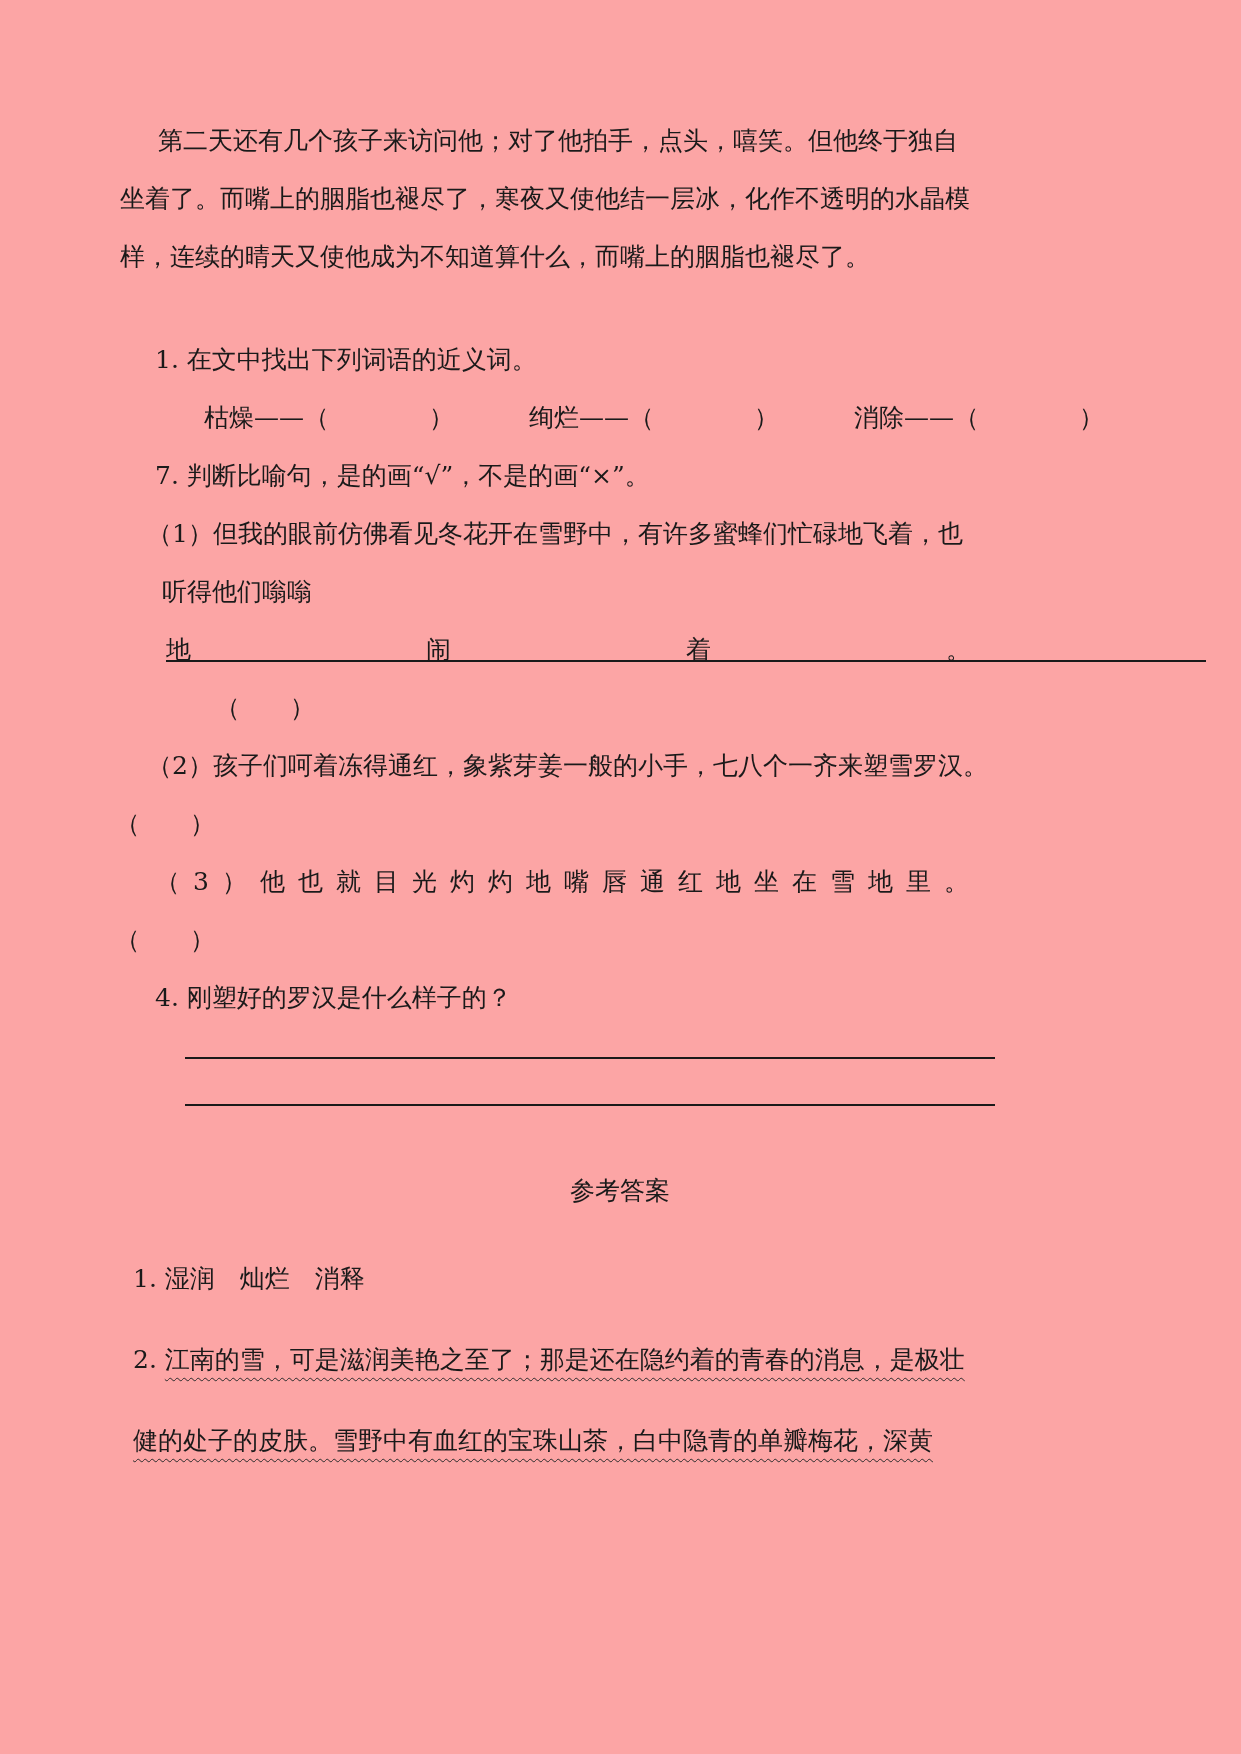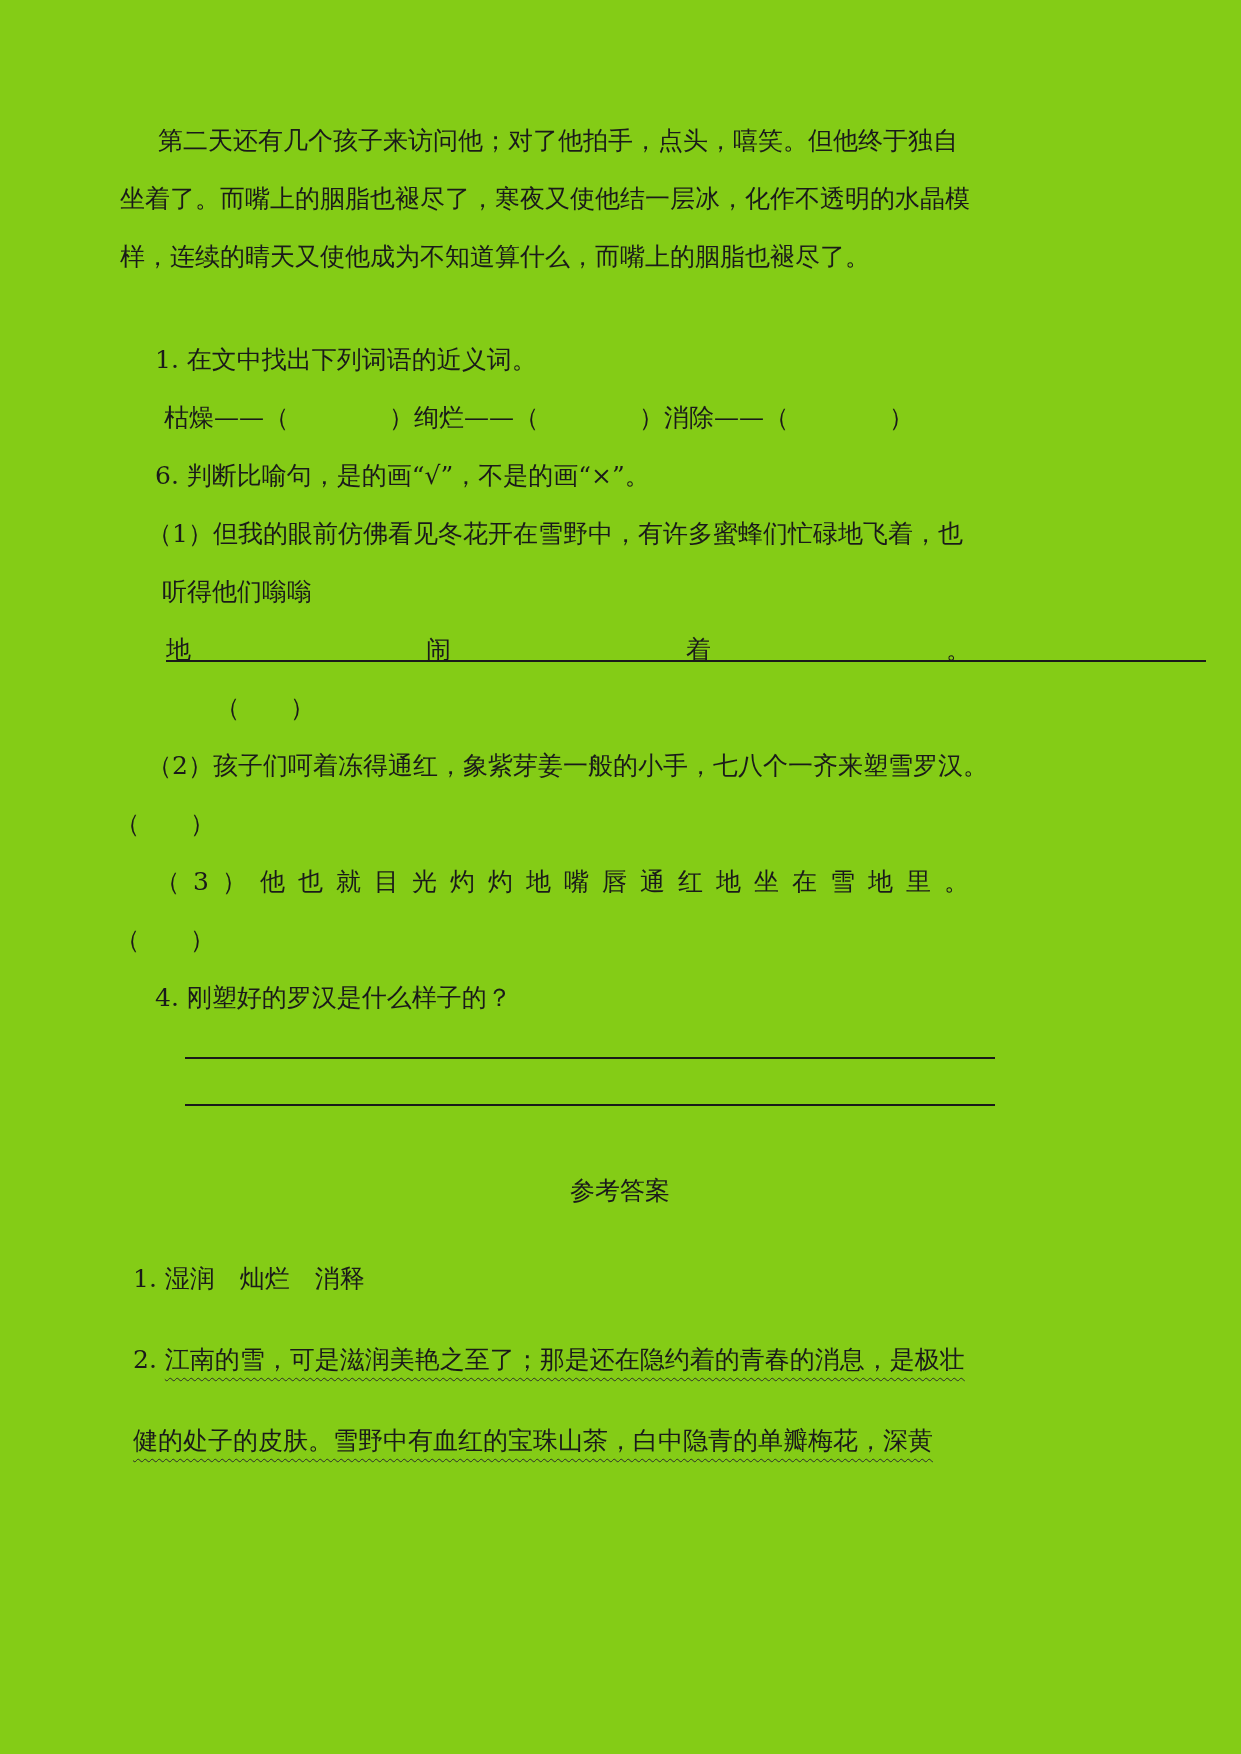--- a/index.html
+++ b/index.html
@@ -4,21 +4,21 @@
 <style>
   html, body {
     margin: 0;
     padding: 0;
     background: #ffffff;
   }
   .page {
     position: relative;
     width: 1241px;
     height: 1754px;
-    background: #84cc16;
+    background: #fca5a5;
     color: #1a1a1a;
     font-family: "DejaVu Serif", "Liberation Serif", serif;
     font-size: 25px;
     overflow: hidden;
   }
   .content {
     padding: 112px 121px 0 120px;
   }
   .line {
     line-height: 58px;
@@ -30,22 +30,22 @@
   .ml35 { margin-left: 35px; }
   .ml65 { margin-left: 65px; }
   .ml80 { margin-left: 42px; }
   .ml95 { margin-left: 95px; }
   .mlneg { margin-left: -5px; }
   .gap-after-passage { height: 45px; }
 
   
   .syn-row {
     display: flex;
-    justify-content: flex-start;
-    margin-left: 44px;
+    justify-content: space-between;
+    margin-left: 84px;
     width: 900px;
   }
 
   
   .spread-wide {
     letter-spacing: 235px;
     margin-left: 46px;
     text-decoration: underline;
   }
   
@@ -107,21 +107,21 @@
     <div class="gap-after-passage"></div>
 
     <p class="line ml35">1. 在文中找出下列词语的近义词。</p>
     <div class="line syn-row">
       <span>枯燥——（　　　　）</span>
       <span>绚烂——（　　　　）</span>
       <span>消除——（　　　　）</span>
     </div>
 
 
-    <p class="line ml35">6. 判断比喻句，是的画“√”，不是的画“×”。</p>
+    <p class="line ml35">7. 判断比喻句，是的画“√”，不是的画“×”。</p>
     <p class="line ml27">（1）但我的眼前仿佛看见冬花开在雪野中，有许多蜜蜂们忙碌地飞着，也</p>
     <p class="line ml80">听得他们嗡嗡</p>
     <p class="line spread-wide">地闹着。</p>
     <p class="line ml95">（　　）</p>
     <p class="line ml27">（2）孩子们呵着冻得通红，象紫芽姜一般的小手，七八个一齐来塑雪罗汉。</p>
     <p class="line mlneg">（　　）</p>
     <p class="line spread-narrow">（3）他也就目光灼灼地嘴唇通红地坐在雪地里。</p>
     <p class="line mlneg">（　　）</p>
 
     <p class="line ml35">4. 刚塑好的罗汉是什么样子的？</p>

